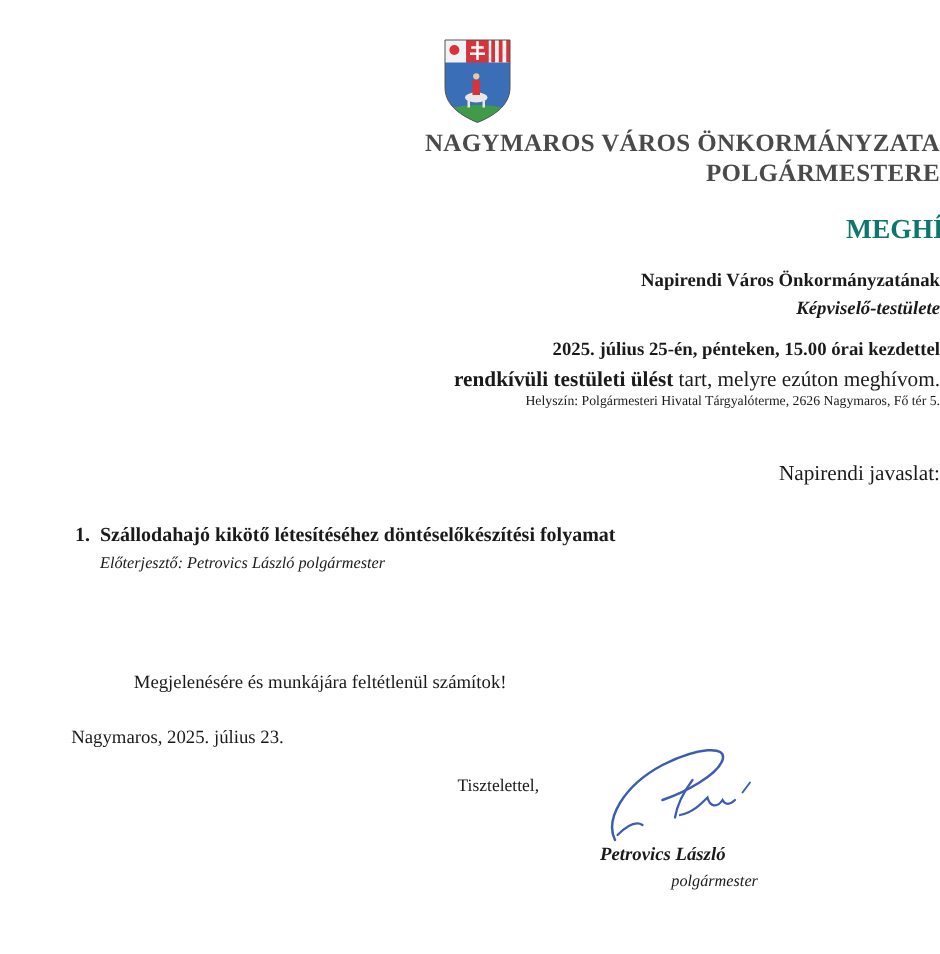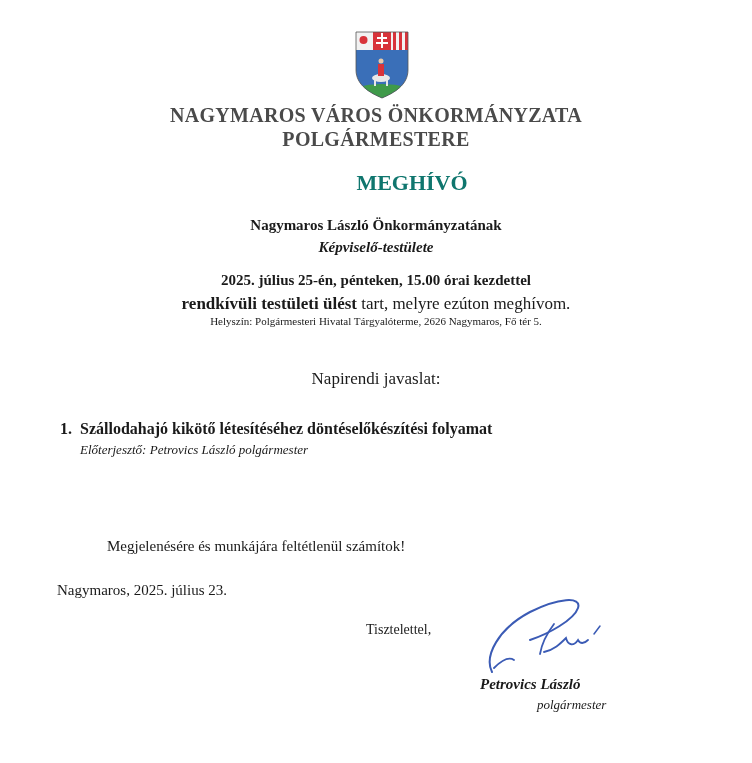--- a/index.html
+++ b/index.html
@@ -1,19 +1,19 @@
 <!DOCTYPE html>
 <html><head>
 <meta charset="utf-8">
 <style>
   html, body { margin: 0; padding: 0; background: #ffffff; }
   body { width: 752px; height: 763px; position: relative; overflow: hidden;
          font-family: "Liberation Serif", "DejaVu Serif", serif; color: #1a1a1a; }
   .abs { position: absolute; white-space: nowrap; }
-  .center { left: 0; width: 752px; text-align: center; }
+  .center { left: 0; width: 752px; text-align: right; }
   .crest { left: 354px; top: 30px; width: 56px; height: 70px; }
   .title1 { top: 104px; font-size: 20px; font-weight: bold; letter-spacing: 0.3px; color: #4a4a4a; }
   .title2 { top: 128px; font-size: 20px; font-weight: bold; letter-spacing: 0.3px; color: #4a4a4a; }
   .invite { top: 170px; font-size: 22px; font-weight: bold; color: #0f766e; padding-left: 36px; }
   .org1 { top: 217px; font-size: 15px; font-weight: bold; }
   .org2 { top: 239px; font-size: 15px; font-weight: bold; font-style: italic; }
   .meet1 { top: 272px; font-size: 15px; font-weight: bold; }
   .meet2 { top: 294px; font-size: 17px; }
   .meet2 b { font-weight: bold; }
   .meet3 { top: 315px; font-size: 11px; }
@@ -58,21 +58,21 @@
       <circle cx="27" cy="31" r="2.5" fill="#e8c8a8"></circle>
     </g>
     <path d="M2 2 H54 V40 C54 55 40 63 28 68 C16 63 2 55 2 40 Z" fill="none" stroke="#555" stroke-width="0.8"></path>
   </svg>
 </div>
 
 <div class="abs center title1">NAGYMAROS VÁROS ÖNKORMÁNYZATA</div>
 <div class="abs center title2">POLGÁRMESTERE</div>
 <div class="abs center invite">MEGHÍVÓ</div>
 
-<div class="abs center org1">Nagymaros László Önkormányzatának</div>
+<div class="abs center org1">Napirendi Város Önkormányzatának</div>
 <div class="abs center org2">Képviselő-testülete</div>
 
 <div class="abs center meet1">2025. július 25-én, pénteken, 15.00 órai kezdettel</div>
 <div class="abs center meet2"><b>rendkívüli testületi ülést</b><span> tart, melyre ezúton meghívom.</span></div>
 <div class="abs center meet3">Helyszín: Polgármesteri Hivatal Tárgyalóterme, 2626 Nagymaros, Fő tér 5.</div>
 
 <div class="abs center agenda-h">Napirendi javaslat:</div>
 
 <div class="abs item1-num">1.</div>
 <div class="abs item1">Szállodahajó kikötő létesítéséhez döntéselőkészítési folyamat</div>

